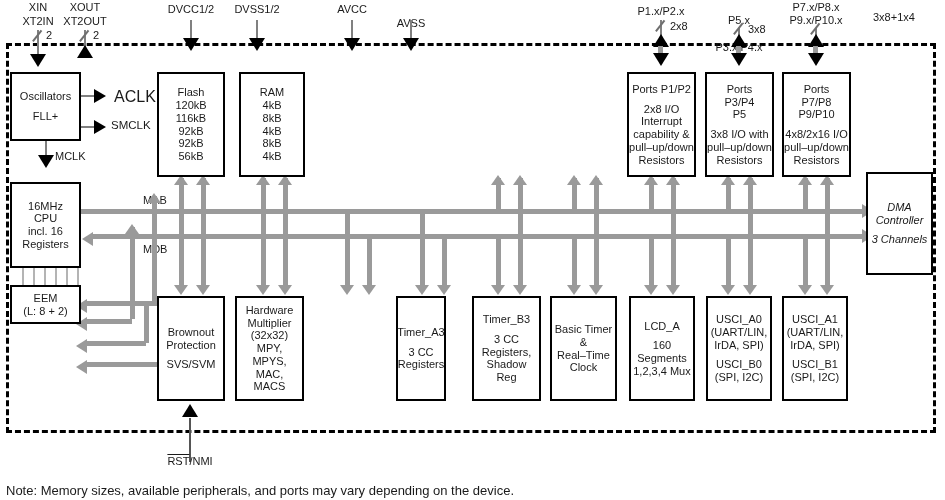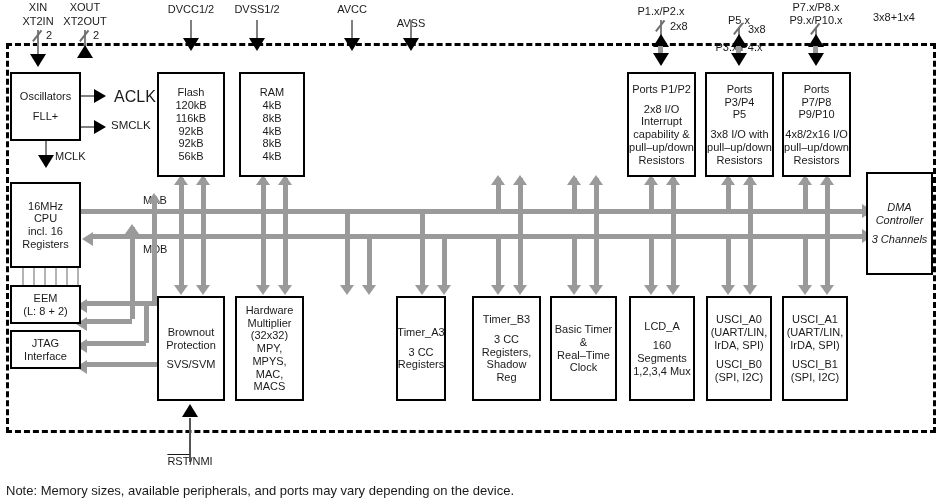--- a/index.html
+++ b/index.html
@@ -271,24 +271,20 @@
     <span class="ln">CPU</span>
     <span class="ln">incl. 16</span>
     <span class="ln">Registers</span>
   </div>
 
   <div class="blk" style="left:10px;top:285px;width:71px;height:39px;">
     <span class="ln">EEM</span>
     <span class="ln">(L: 8 + 2)</span>
   </div>
 
-  <div class="blk" style="left:10px;top:330px;width:71px;height:39px;">
-    <span class="ln">JTAG</span>
-    <span class="ln">Interface</span>
-  </div>
 
   <div class="blk" style="left:157px;top:72px;width:68px;height:105px;">
     <span class="ln">Flash</span>
     <span class="ln">120kB</span>
     <span class="ln">116kB</span>
     <span class="ln">92kB</span>
     <span class="ln">92kB</span>
     <span class="ln">56kB</span>
   </div>
 

